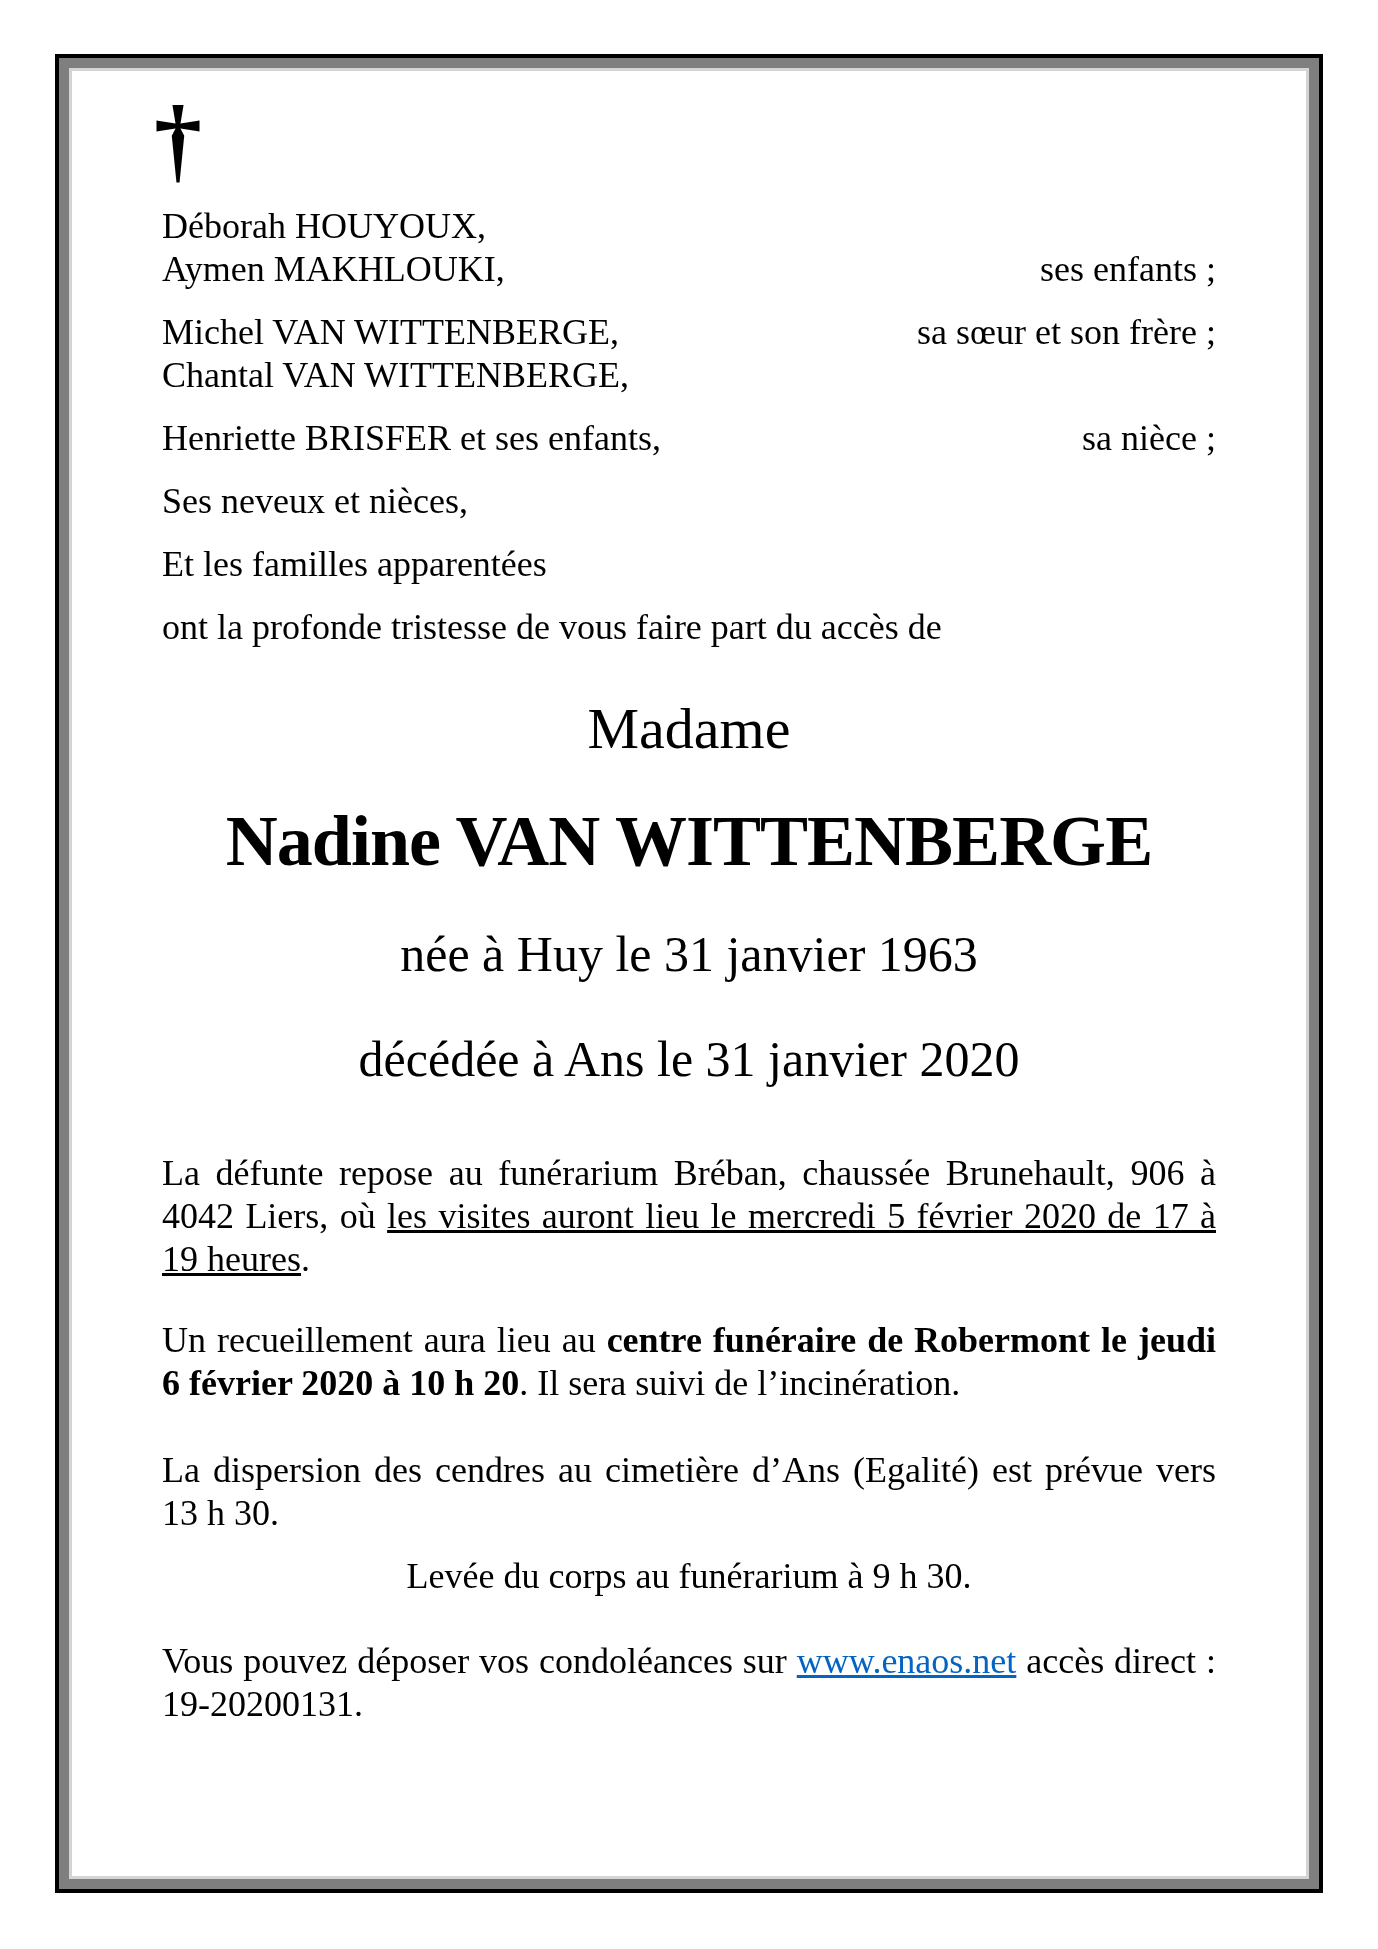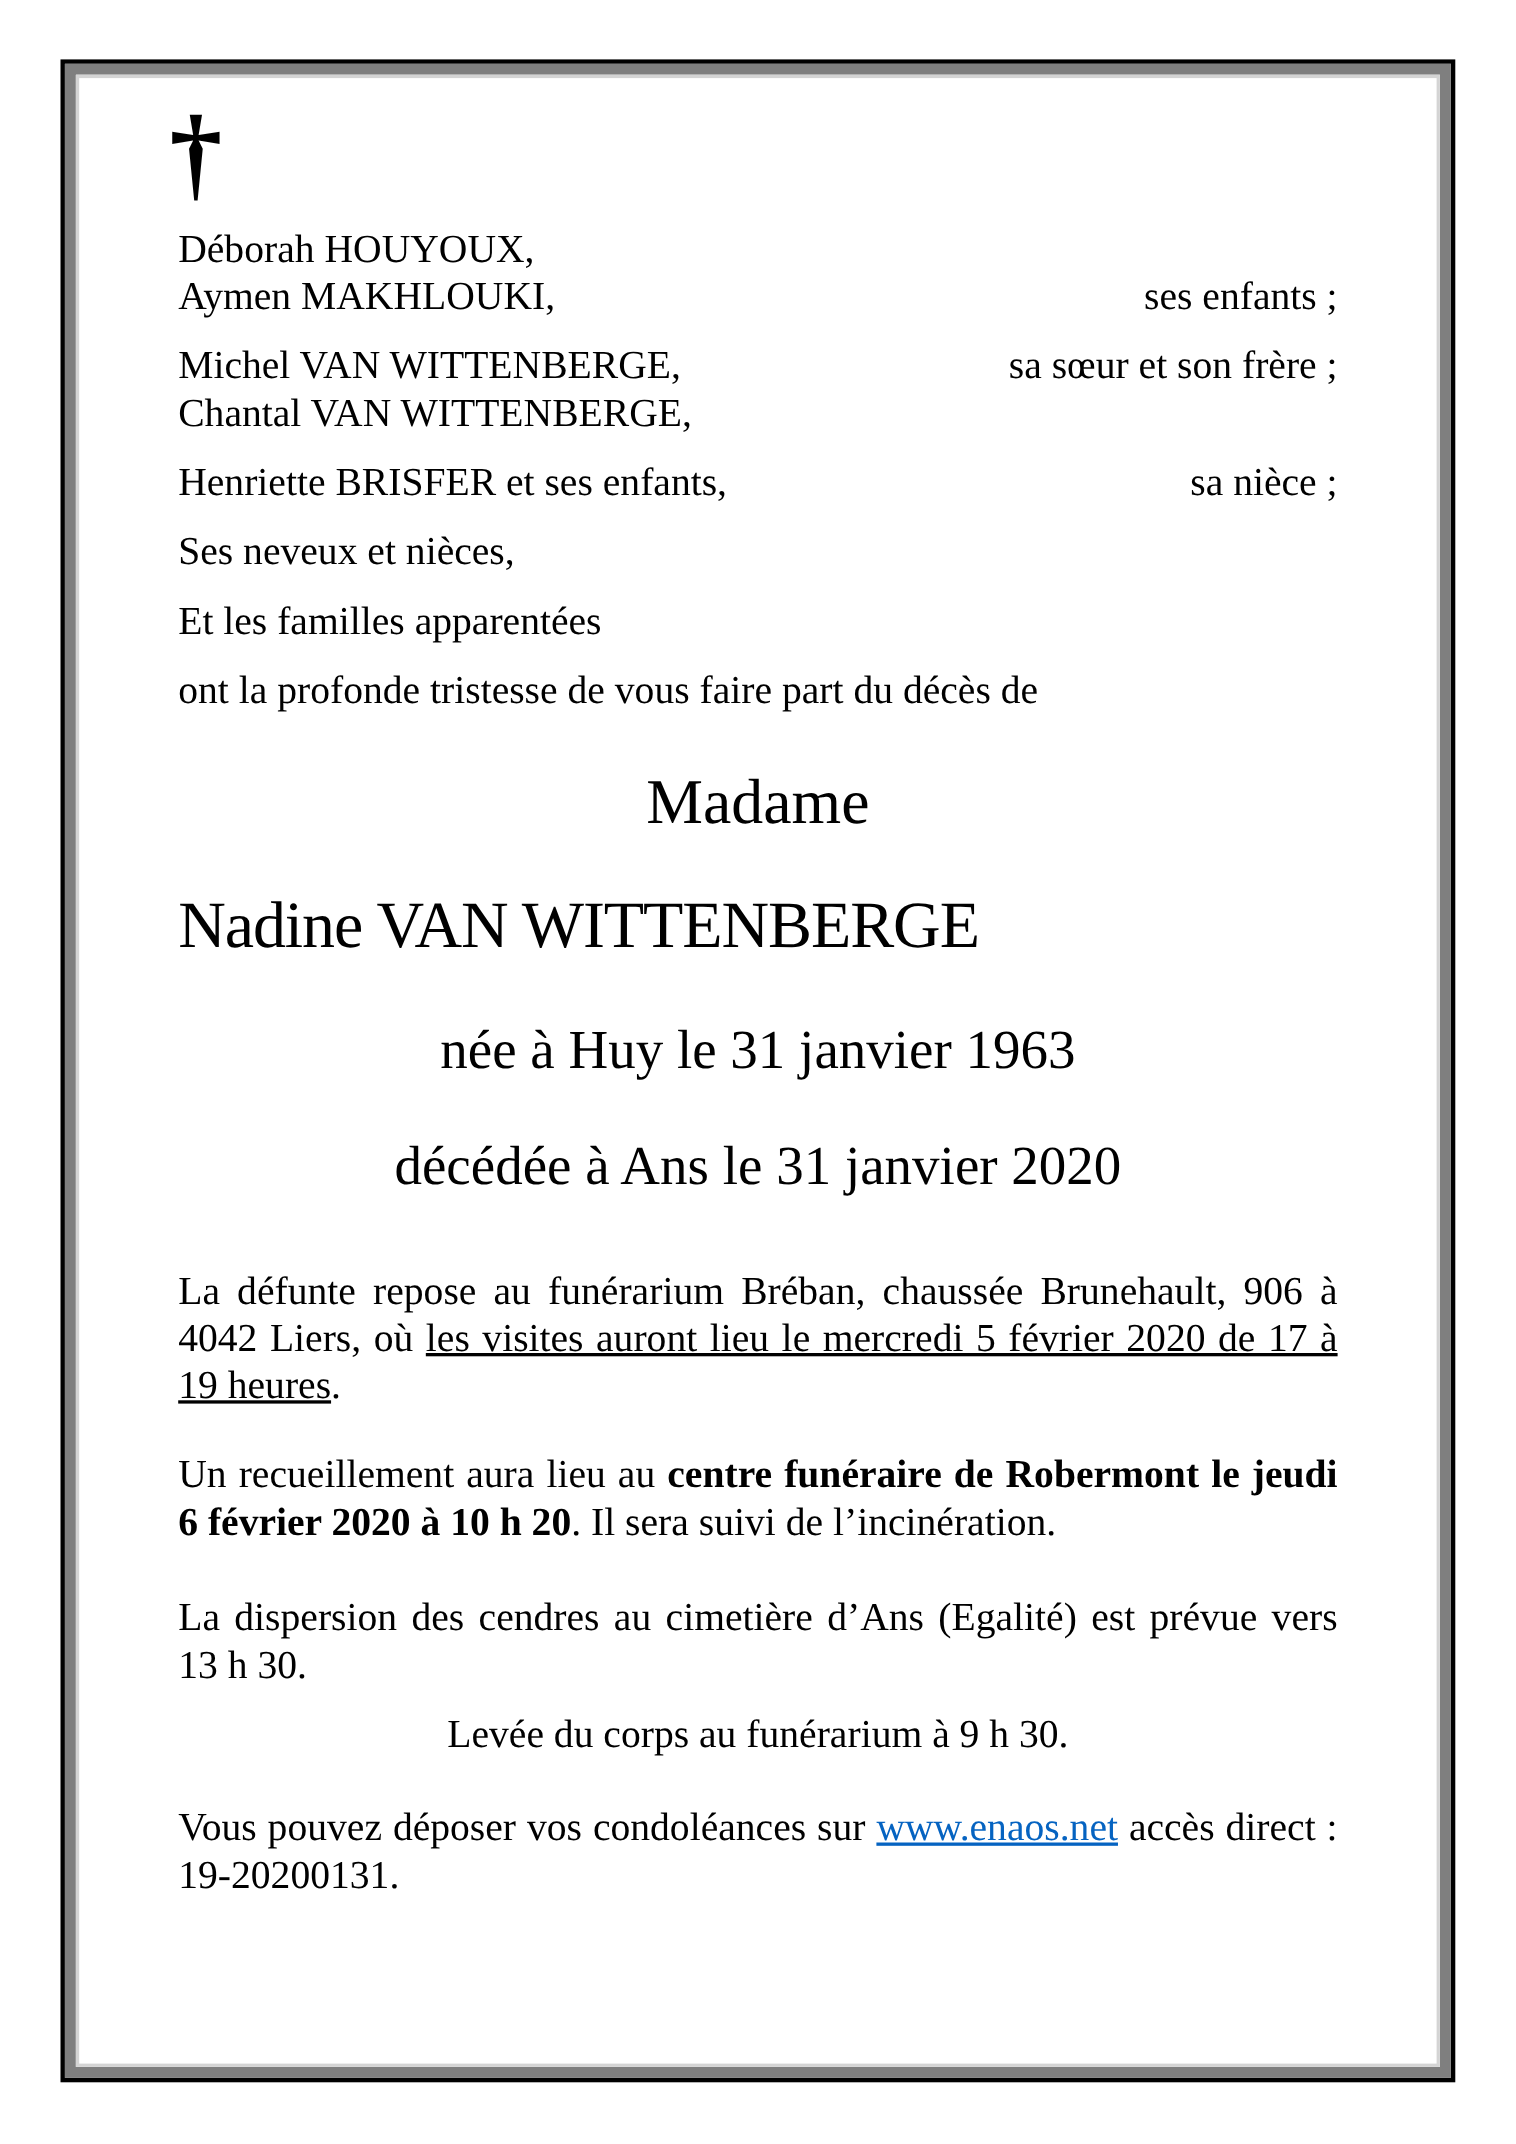--- a/index.html
+++ b/index.html
@@ -62,24 +62,24 @@
     line-height: 43px;
   }
   .civility {
     margin-top: 45px;
     font-size: 58px;
     line-height: 70px;
     text-align: center;
   }
   .deceased {
     margin-top: 33px;
-    font-size: 60px;
+    font-size: 72px;
     line-height: 88px;
-    font-weight: normal;
-    text-align: left;
+    font-weight: bold;
+    text-align: center;
     letter-spacing: -1px;
     white-space: nowrap;
   }
   .birth {
     margin-top: 39px;
     font-size: 50px;
     line-height: 60px;
     text-align: center;
   }
   .death {
@@ -146,21 +146,21 @@
               <span>Ses neveux et nièces,</span>
             </div>
           </div>
           <div class="mourner-group">
             <div class="mourner-row">
               <span>Et les familles apparentées</span>
             </div>
           </div>
         </div>
 
-      <div class="announcement">ont la profonde tristesse de vous faire part du décès de</div>
+      <div class="announcement">ont la profonde tristesse de vous faire part du accès de</div>
 
       <div class="civility">Madame</div>
 
       <div class="deceased">Nadine VAN WITTENBERGE</div>
 
       <div class="birth">née à Huy le 31 janvier 1963</div>
 
       <div class="death">décédée à Ans le 31 janvier 2020</div>
 
       <div class="paragraphs">

